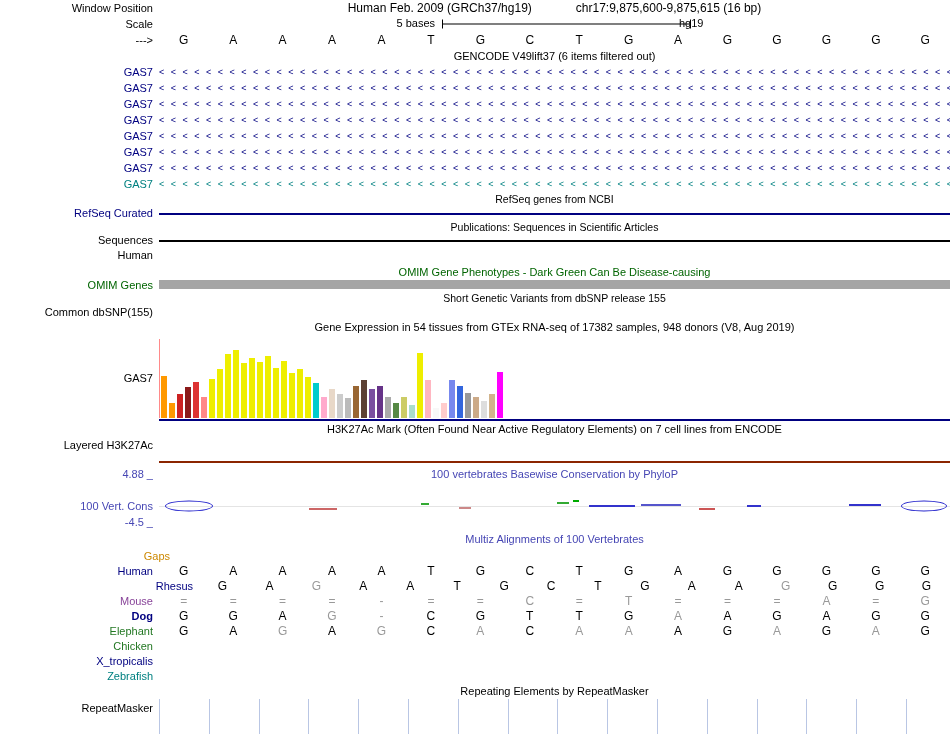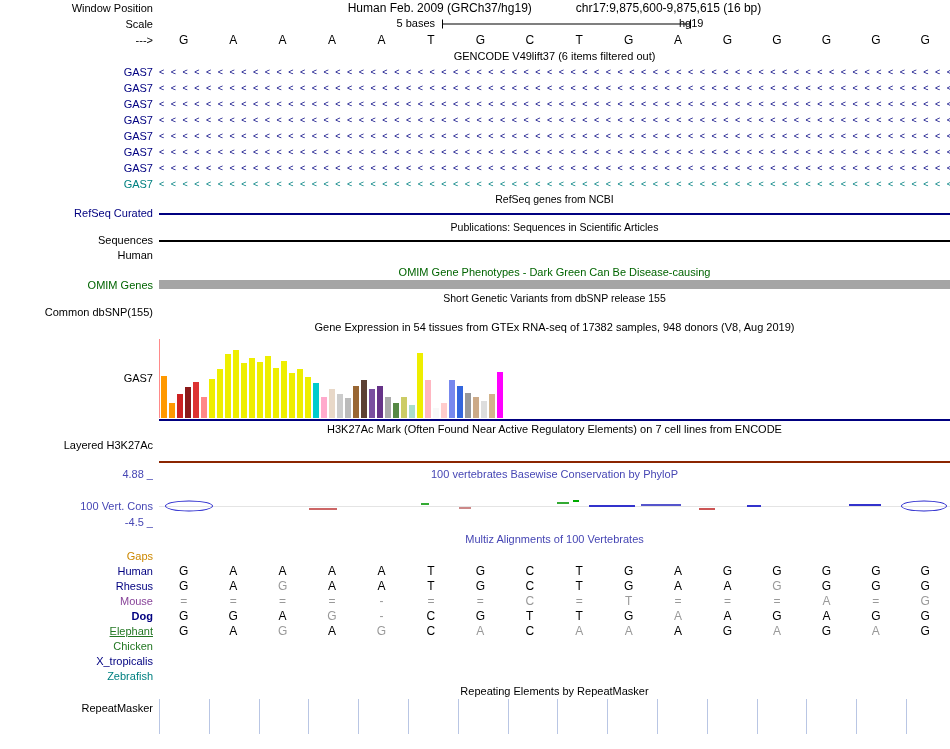--- a/index.html
+++ b/index.html
@@ -260,21 +260,21 @@
         <div class="pmark-oval" style="left: 742px; width: 44px; top: calc(50% + 0px); border-color: rgb(34, 34, 204);"></div>
       </div>
   </div>
 
   <div class="row" style="height:18px">
     <div class="lbl"></div>
     <div class="trk ct blue">Multiz Alignments of 100 Vertebrates</div>
   </div>
   <div>
       <div class="row" style="height: 15px;">
-        <div class="lbl" style="color: rgb(204, 136, 0);">Gaps</div>
+        <div class="lbl" style="color: rgb(204, 136, 0); padding-left: 17px;">Gaps</div>
         <div class="trk cellgrid">
           <div class="cell"></div>
           <div class="cell"></div>
           <div class="cell"></div>
           <div class="cell"></div>
           <div class="cell"></div>
           <div class="cell"></div>
           <div class="cell"></div>
           <div class="cell"></div>
           <div class="cell"></div>
@@ -302,21 +302,21 @@
           <div class="cell">G</div>
           <div class="cell">A</div>
           <div class="cell">G</div>
           <div class="cell">G</div>
           <div class="cell">G</div>
           <div class="cell">G</div>
           <div class="cell">G</div>
         </div>
       </div>
       <div class="row" style="height: 15px;">
-        <div class="lbl" style="color: rgb(0, 0, 128);">Rhesus</div>
+        <div class="lbl" style="color: rgb(0, 0, 128); padding-left: 40px;">Rhesus</div>
         <div class="trk cellgrid">
           <div class="cell">G</div>
           <div class="cell">A</div>
           <div class="cell dim">G</div>
           <div class="cell">A</div>
           <div class="cell">A</div>
           <div class="cell">T</div>
           <div class="cell">G</div>
           <div class="cell">C</div>
           <div class="cell">T</div>
@@ -365,21 +365,21 @@
           <div class="cell">G</div>
           <div class="cell dim">A</div>
           <div class="cell">A</div>
           <div class="cell">G</div>
           <div class="cell">A</div>
           <div class="cell">G</div>
           <div class="cell">G</div>
         </div>
       </div>
       <div class="row" style="height: 15px;">
-        <div class="lbl" style="color: rgb(34, 119, 34); text-decoration: underline;">Elephant</div>
+        <div class="lbl" style="color: rgb(34, 119, 34);">Elephant</div>
         <div class="trk cellgrid">
           <div class="cell">G</div>
           <div class="cell">A</div>
           <div class="cell dim">G</div>
           <div class="cell">A</div>
           <div class="cell dim">G</div>
           <div class="cell">C</div>
           <div class="cell dim">A</div>
           <div class="cell">C</div>
           <div class="cell dim">A</div>

